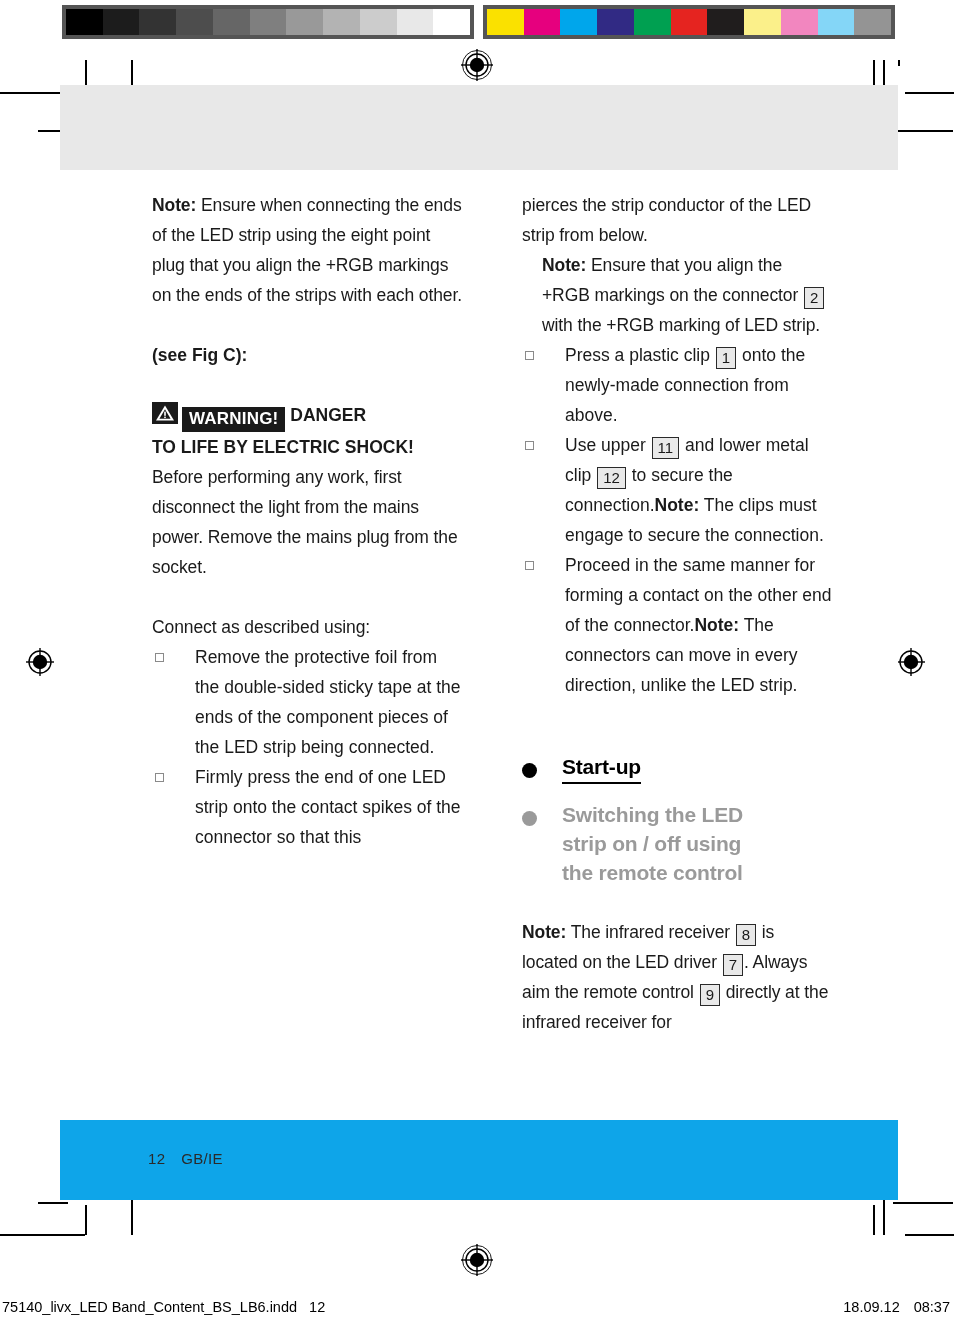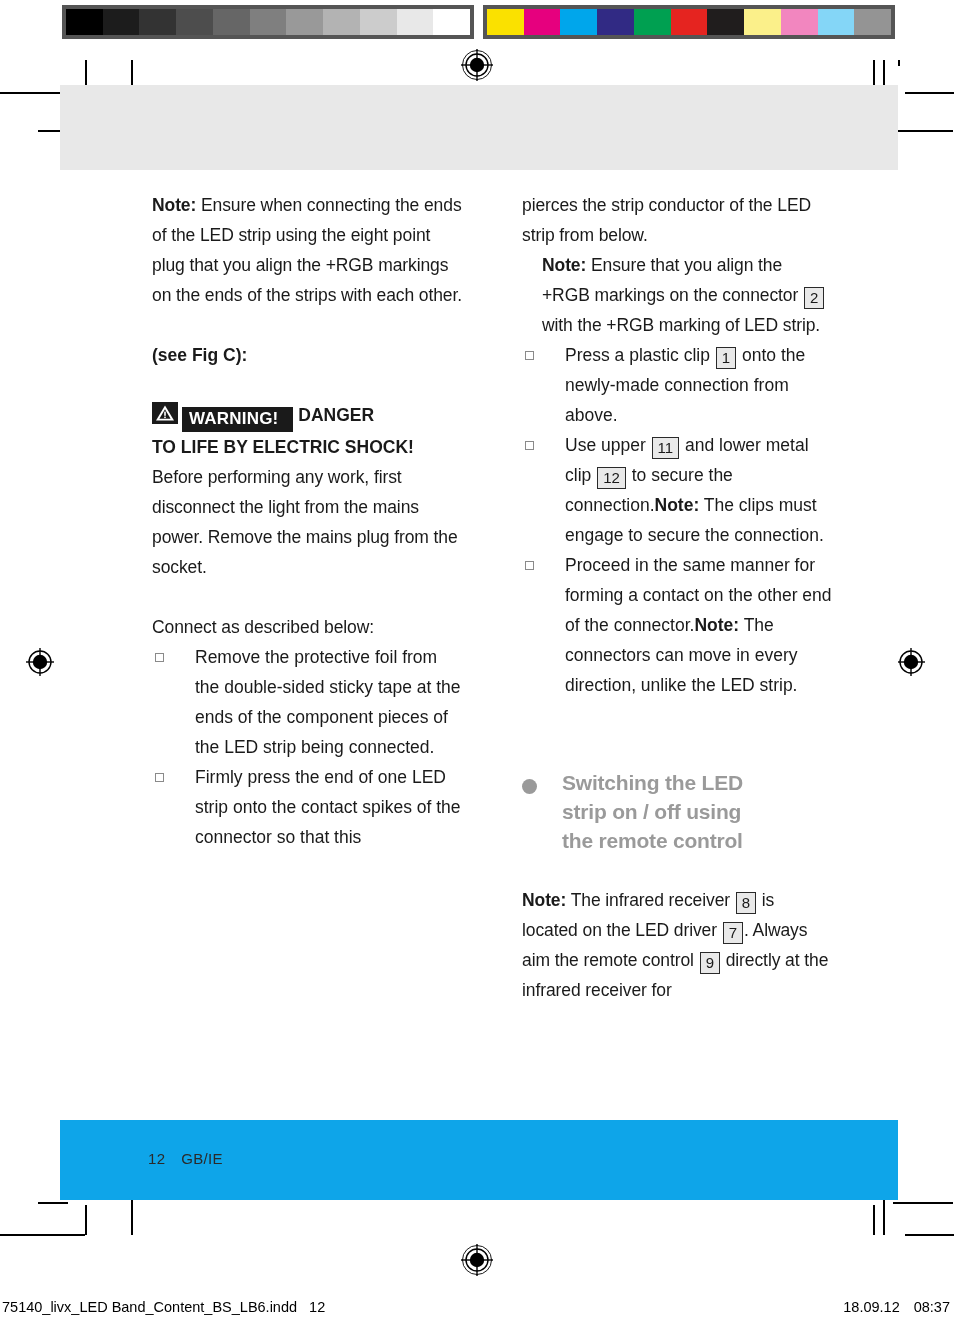--- a/index.html
+++ b/index.html
@@ -105,21 +105,21 @@
   }
 
   
   .warnline{
     font-size:17.5px;line-height:30px;font-weight:bold;color:#1a1a1a;
     margin:0;
   }
   .warn-badge{
     display:inline-block;background:#1a1a1a;color:#ffffff;
     font-weight:bold;font-size:17px;line-height:22px;
-    padding:1px 15px 2px 7px;vertical-align:-3px;letter-spacing:0.2px;
+    padding:1px 7px 2px 7px;vertical-align:-3px;letter-spacing:0.2px;
   }
   .warn-tri{
     display:inline-block;background:#1a1a1a;
     padding:2px 3px;vertical-align:-3px;margin-right:4px;
   }
   .warn-tri svg{display:block;}
 
   
   .sec{position:relative;padding-left:40px;}
   .sec .dot{
@@ -272,21 +272,21 @@
             <rect x="9.2" y="12.6" width="1.6" height="1.5" fill="#ffffff"></rect>
           </svg>
         </span><span class="warn-badge">WARNING!</span><span> DANGER</span>
       </p>
       <p class="warnline">TO LIFE BY ELECTRIC SHOCK!</p>
 
       <p class="para">Before performing any work, first disconnect the light from the mains power. Remove the mains plug from the socket.</p>
 
       <div class="gap"></div>
 
-      <p class="para">Connect as described below:</p>
+      <p class="para">Connect as described using:</p>
 
       <ul class="sqlist">
         <li><span class="sq"></span><span>Remove the protective foil from the double-sided sticky tape at the ends of the component pieces of the LED strip being connected.</span></li>
         <li><span class="sq"></span><span>Firmly press the end of one LED strip onto the contact spikes of the connector so that this</span></li>
       </ul>
     </div>
 
     <div class="col col-right">
 
       <p class="para">pierces the strip conductor of the LED strip from below.</p>
@@ -300,20 +300,24 @@
         <li>
           <span class="sq"></span><span>Use upper </span><span class="refbox">11</span><span> and lower metal clip </span><span class="refbox">12</span><span> to secure the connection.</span><b class="lead">Note:</b><span> The clips must engage to secure the connection.</span>
         </li>
         <li>
           <span class="sq"></span><span>Proceed in the same manner for forming a contact on the other end of the connector.</span><b class="lead">Note:</b><span> The connectors can move in every direction, unlike the LED strip.</span>
         </li>
       </ul>
 
       <div class="gap-lg"></div>
 
+      <div class="sec sec-black">
+        <span class="dot"></span>
+        <h2>Start-up</h2>
+      </div>
 
       <div class="gap-sm"></div>
 
       <div class="sec sec-gray">
         <span class="dot"></span>
         <h2>Switching the LED</h2>
         <h2>strip on / off using</h2>
         <h2>the remote control</h2>
       </div>
 

